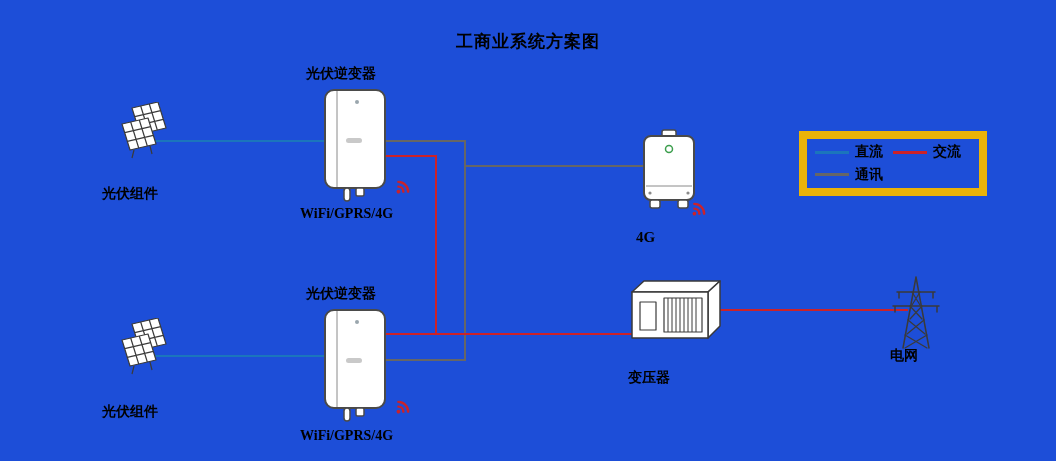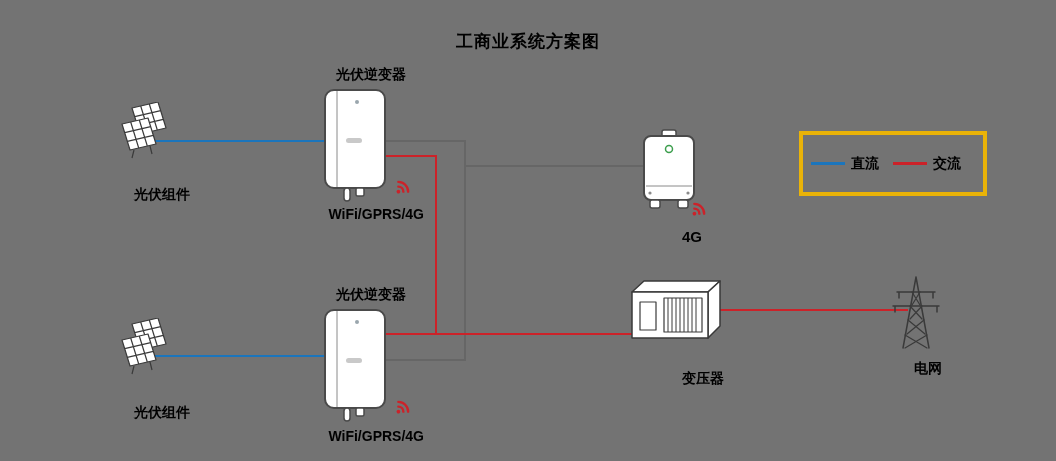--- a/index.html
+++ b/index.html
@@ -2,44 +2,44 @@
 <html style="--dc: #1b75bc; --ac: #cc2229; --comm: #666666;"><head>
 <meta charset="utf-8">
 <style>
   :root{
     --dc:#1b75bc;
     --ac:#cc2229;
     --comm:#666666;
   }
   html,body{margin:0;padding:0;background:#fff;}
   .canvas{
-    position:relative;width:1056px;height:461px;background:#737373;
-    font-family:Liberation Sans, sans-serif;overflow:hidden;color:#111;
+    position:relative;width:1056px;height:461px;background:#1d4ed8;
+    font-family:Liberation Serif, serif;overflow:hidden;color:#111;
   }
   .title{
     position:absolute;top:30px;left:0;width:100%;text-align:center;
     font-size:17px;font-weight:bold;letter-spacing:1px;color:#000;
   }
   .label{
-    position:absolute;font-size:14px;font-weight:bold;color:#000;text-align:right;line-height:1.2;
+    position:absolute;font-size:14px;font-weight:bold;color:#000;text-align:left;line-height:1.2;
   }
   .lines{position:absolute;left:0;top:0;width:1056px;height:461px;}
   .lines path{fill:none;stroke-width:2;}
   .l-dc{stroke:var(--dc);}
   .l-ac{stroke:var(--ac);}
   .l-comm{stroke:var(--comm);}
   .device{position:absolute;}
   .dev-stroke{stroke:#4a4a4a;fill:#ffffff;}
   .thin{stroke:#8a8a8a;stroke-width:1;fill:none;}
   .wifi{position:absolute;}
   .wifi path{fill:none;stroke:var(--ac);stroke-width:2.2;stroke-linecap:round;}
   .wifi circle{fill:var(--ac);}
   .legend{
     position:absolute;left:799px;top:131px;width:188px;height:65px;
-    border:4px solid #eab308;box-sizing:border-box;
+    border:8px solid #eab308;box-sizing:border-box;
     display:flex;flex-direction:column;justify-content:space-evenly;padding:0 8px;
   }
   .legend-row{display:flex;align-items:center;}
   .legend-item{display:flex;align-items:center;width:86px;}
   .legend-swatch{width:34px;height:3px;margin-right:6px;flex:0 0 auto;}
   .sw-dc{background:var(--dc);}
   .sw-ac{background:var(--ac);}
   .sw-comm{background:var(--comm);}
   .legend-label{font-size:14px;font-weight:bold;color:#000;}
 </style>
@@ -153,28 +153,34 @@
     <g stroke="#3a3a3a" stroke-width="1.5" fill="none" stroke-linecap="round">
       <path d="M26,5 L13,76 M26,5 L39,76"></path>
       <path d="M7,20 H45 M9,20 V26 M43,20 V26"></path>
       <path d="M3,34 H49 M5,34 V40 M47,34 V40"></path>
       <path stroke-width="1.2" d="M22,20 L30,33 M30,20 L22,33"></path>
       <path stroke-width="1.2" d="M20,34 L32,47 M32,34 L20,47"></path>
       <path stroke-width="1.2" d="M18,48 L35,62 M34,48 L17,62"></path>
       <path stroke-width="1.2" d="M15,63 L37,76 M37,63 L15,76"></path>
     </g>
   </svg>
-  <div class="label" style="left:890px;top:360px;width:52px;">电网</div>
+  <div class="label" style="left:890px;top:348px;width:52px;">电网</div>
 
   <div class="legend">
     <div class="legend-row">
       <div class="legend-item">
         <span class="legend-swatch sw-dc"></span>
         <span class="legend-label">直流</span>
       </div>
       <div class="legend-item">
         <span class="legend-swatch sw-ac"></span>
         <span class="legend-label">交流</span>
       </div>
     </div>
+    <div class="legend-row">
+      <div class="legend-item">
+        <span class="legend-swatch sw-comm"></span>
+        <span class="legend-label">通讯</span>
+      </div>
+    </div>
   </div>
 
 </div>
 
 </body></html>

